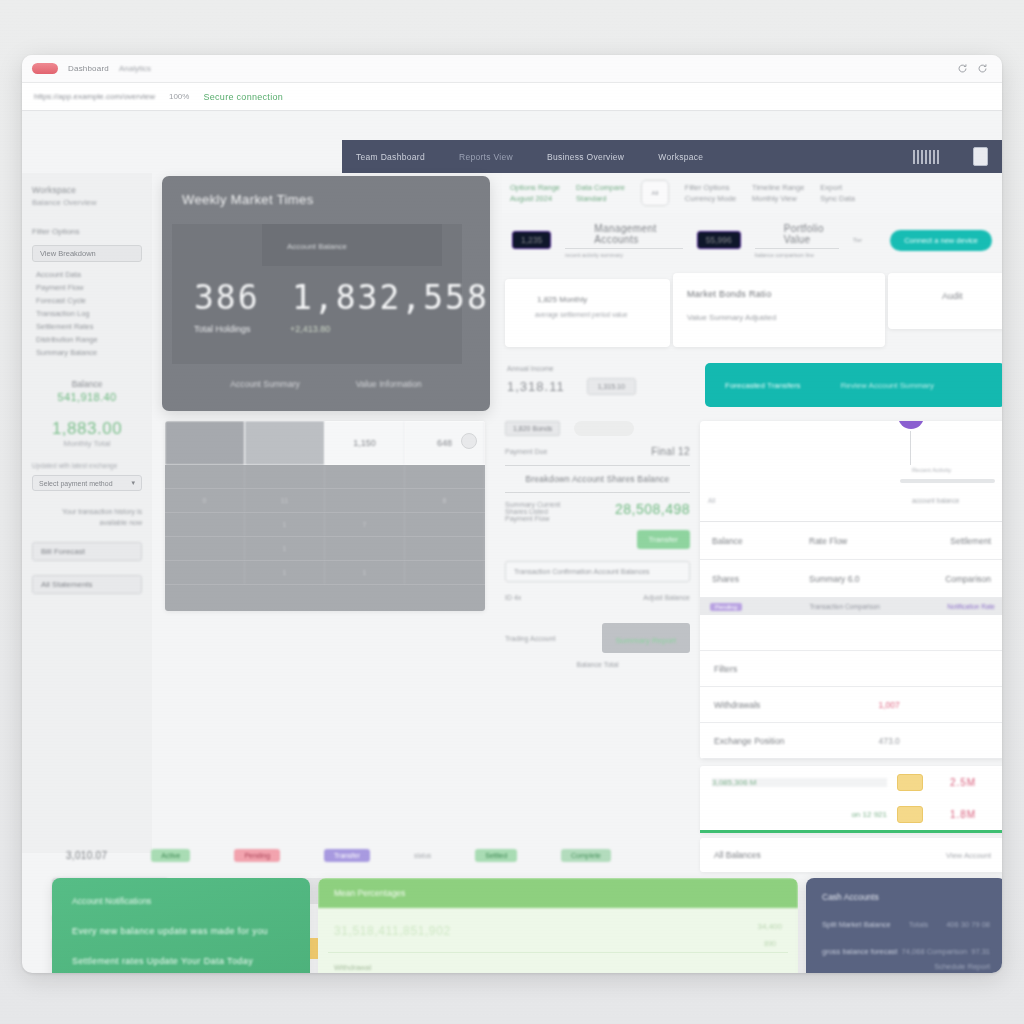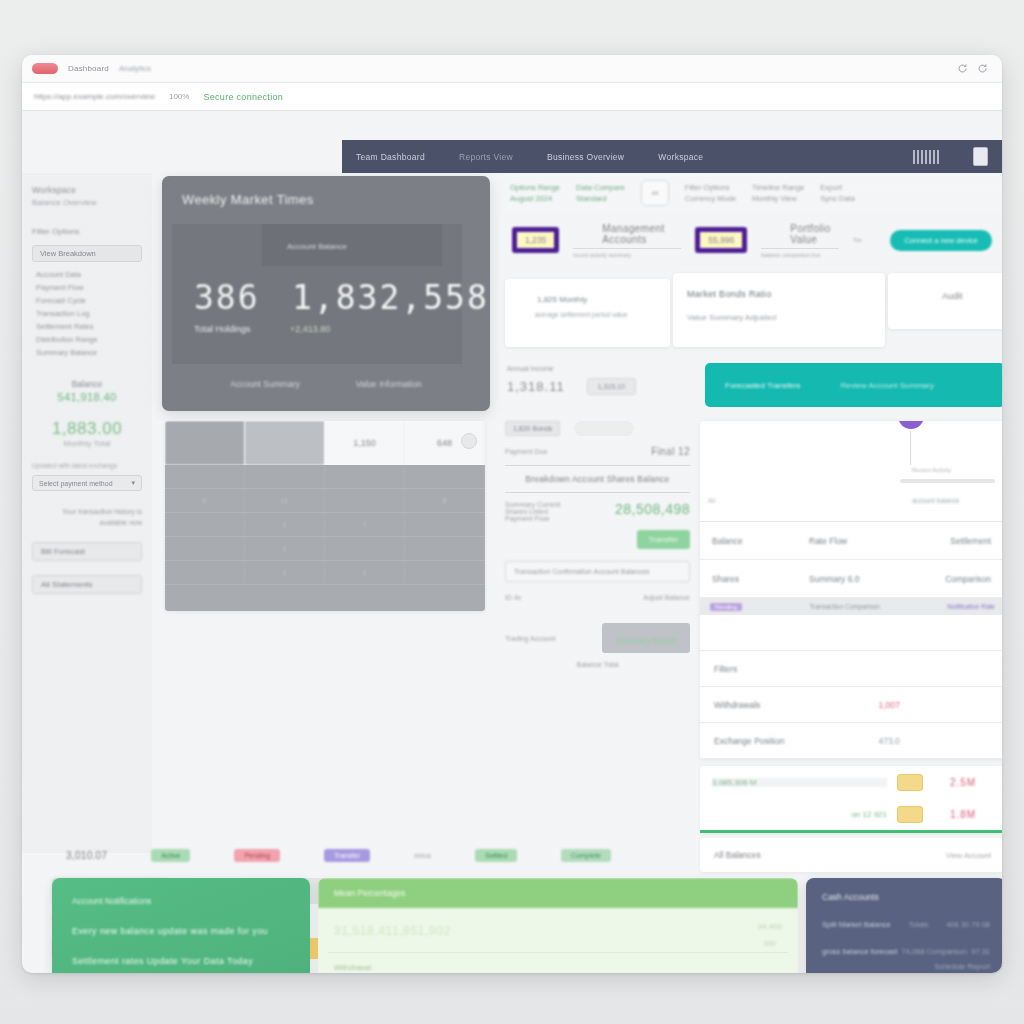--- a/index.html
+++ b/index.html
@@ -163,21 +163,21 @@
     display:flex;align-items:center;justify-content:center;
     font-size:6px;color:#9b9ea3; filter: blur(.8px);
   }
 
   
   .chipstrip {
     position: absolute; left: 480px; top: 42px; width: 500px; height: 50px;
     display: flex; align-items: center; gap: 14px; padding: 0 10px;
   }
   .chip {
-    background:#fef9c3; border:5px solid #4c1d95; border-radius:3px;
+    background:#0f172a; border:1px solid #4c1d95; border-radius:3px;
     padding: 3px 8px; font-size: 8.5px; color:#84878c; filter: blur(.8px);
   }
   .stat-col { display:flex; flex-direction:column; gap:3px; }
   .stat-top { font-size: 10px; color: #7f8287; filter: blur(.8px); letter-spacing:.4px;padding-left:29px;}
   .stat-rule { height: 1px; background: #d9dbdd; }
   .stat-bot { font-size: 5.5px; color:#a5a8ad; filter: blur(.8px);}
   .strip-spacer { flex: 1; }
   .pill-teal {
     background:#17bdb4; border-radius: 20px; padding: 6px 14px;
     font-size: 7.5px; color: #e7fbfa; filter: blur(.85px); white-space:nowrap;

